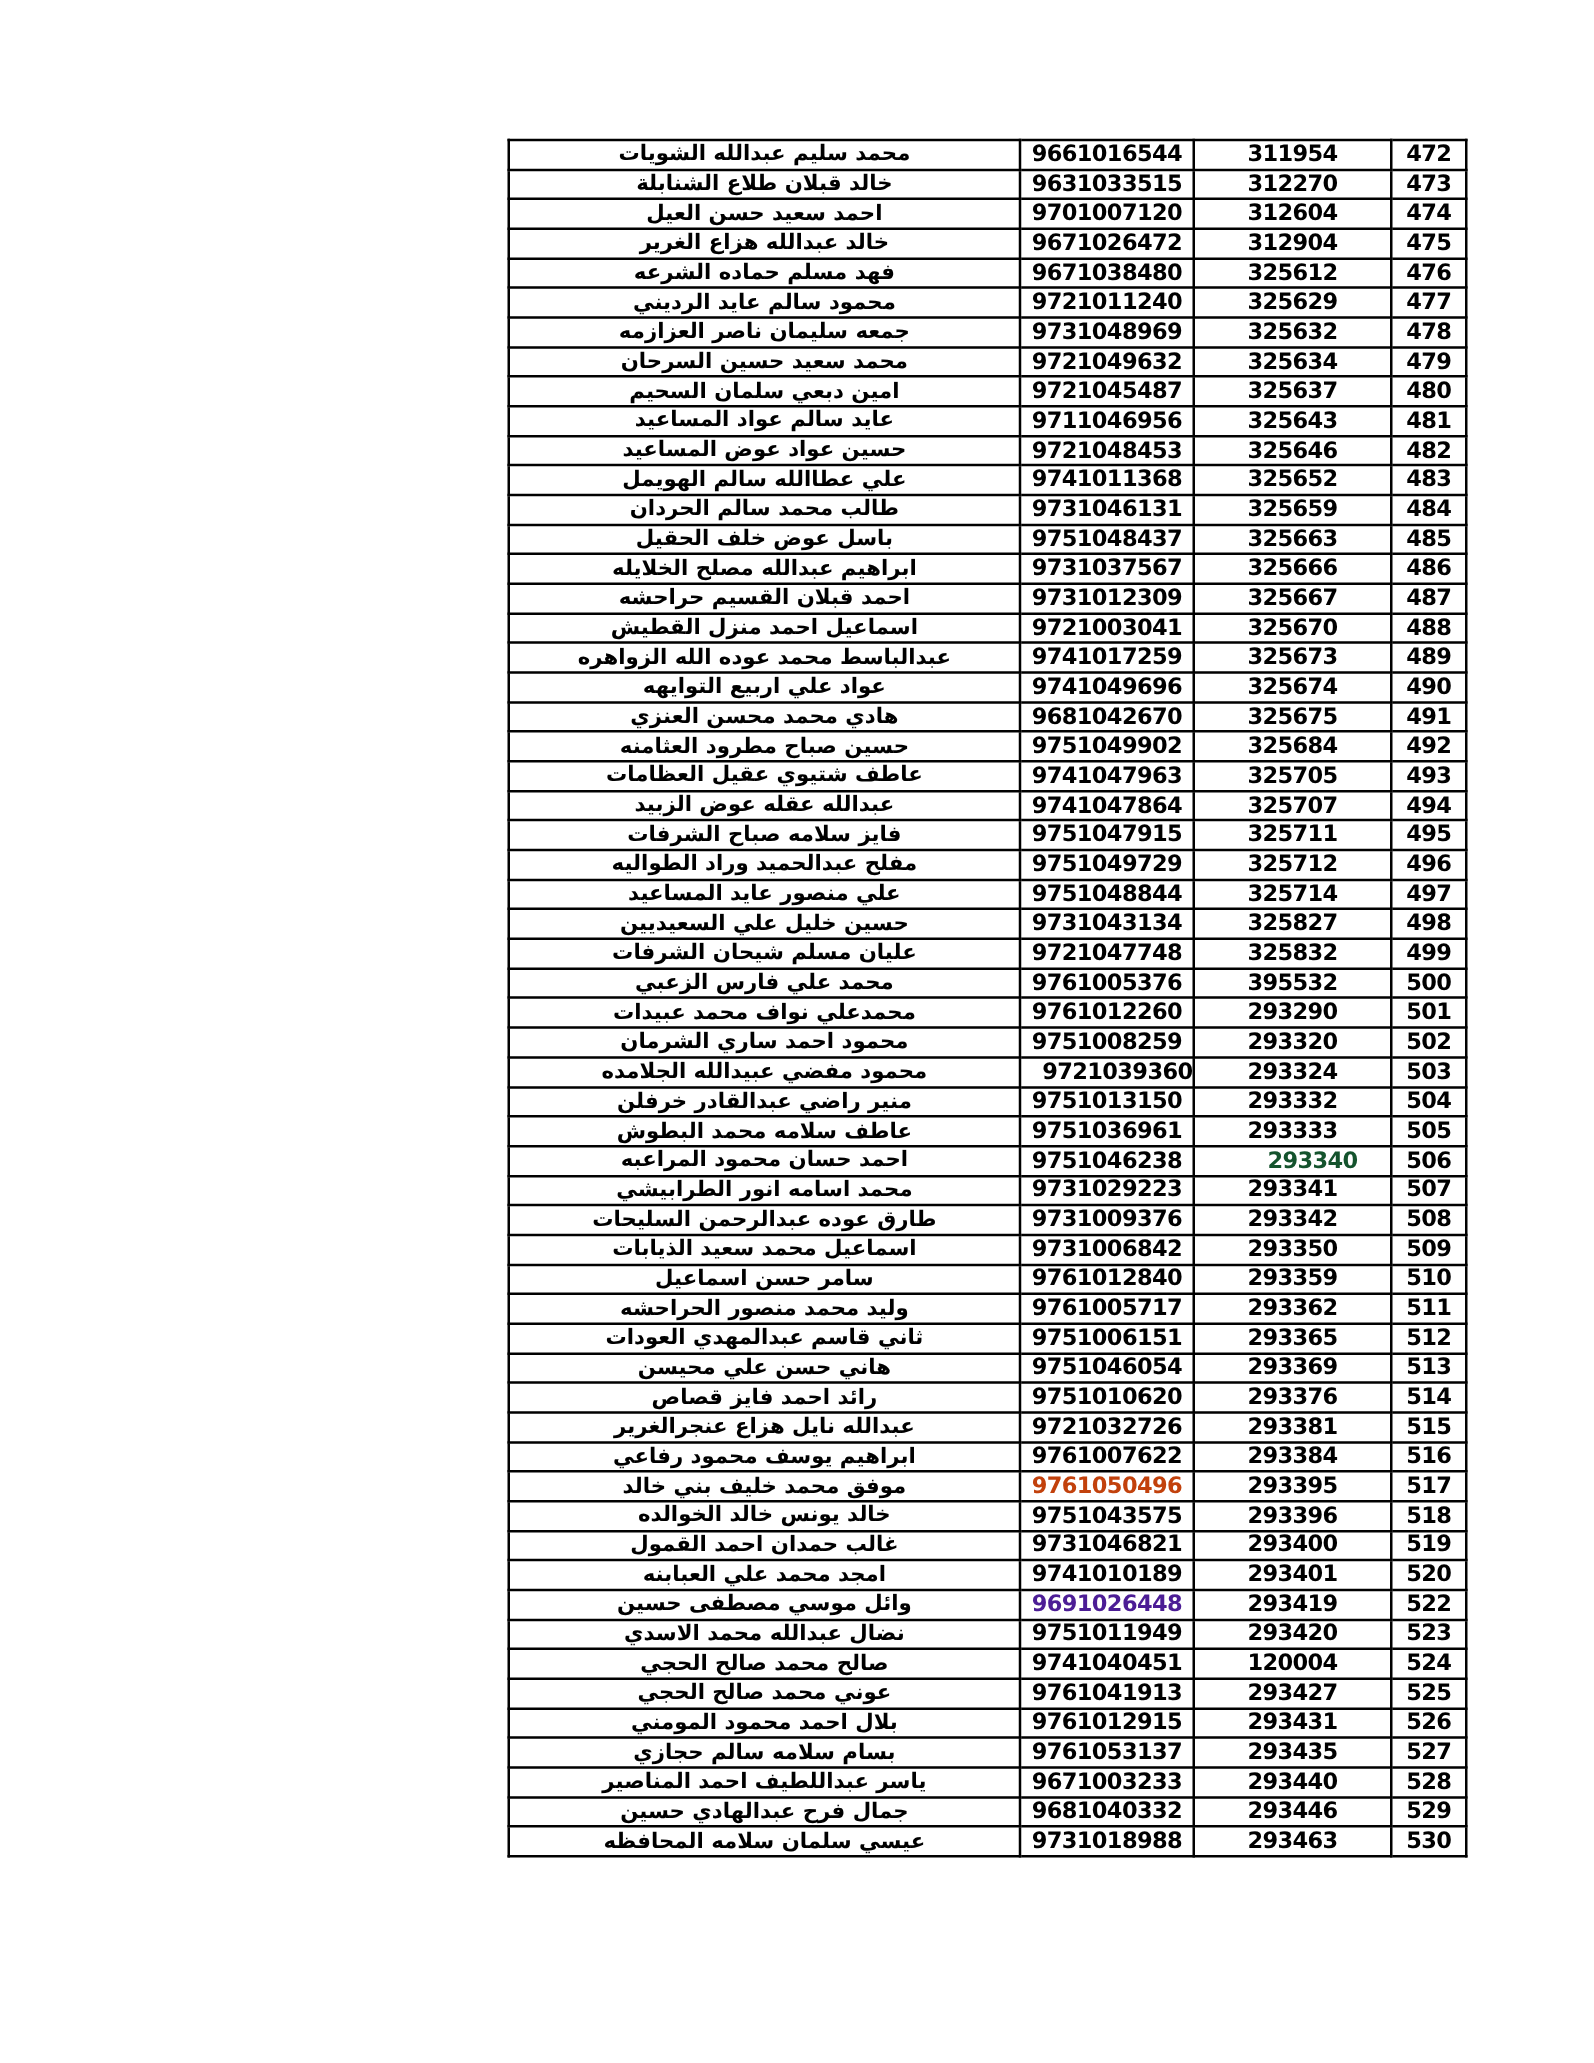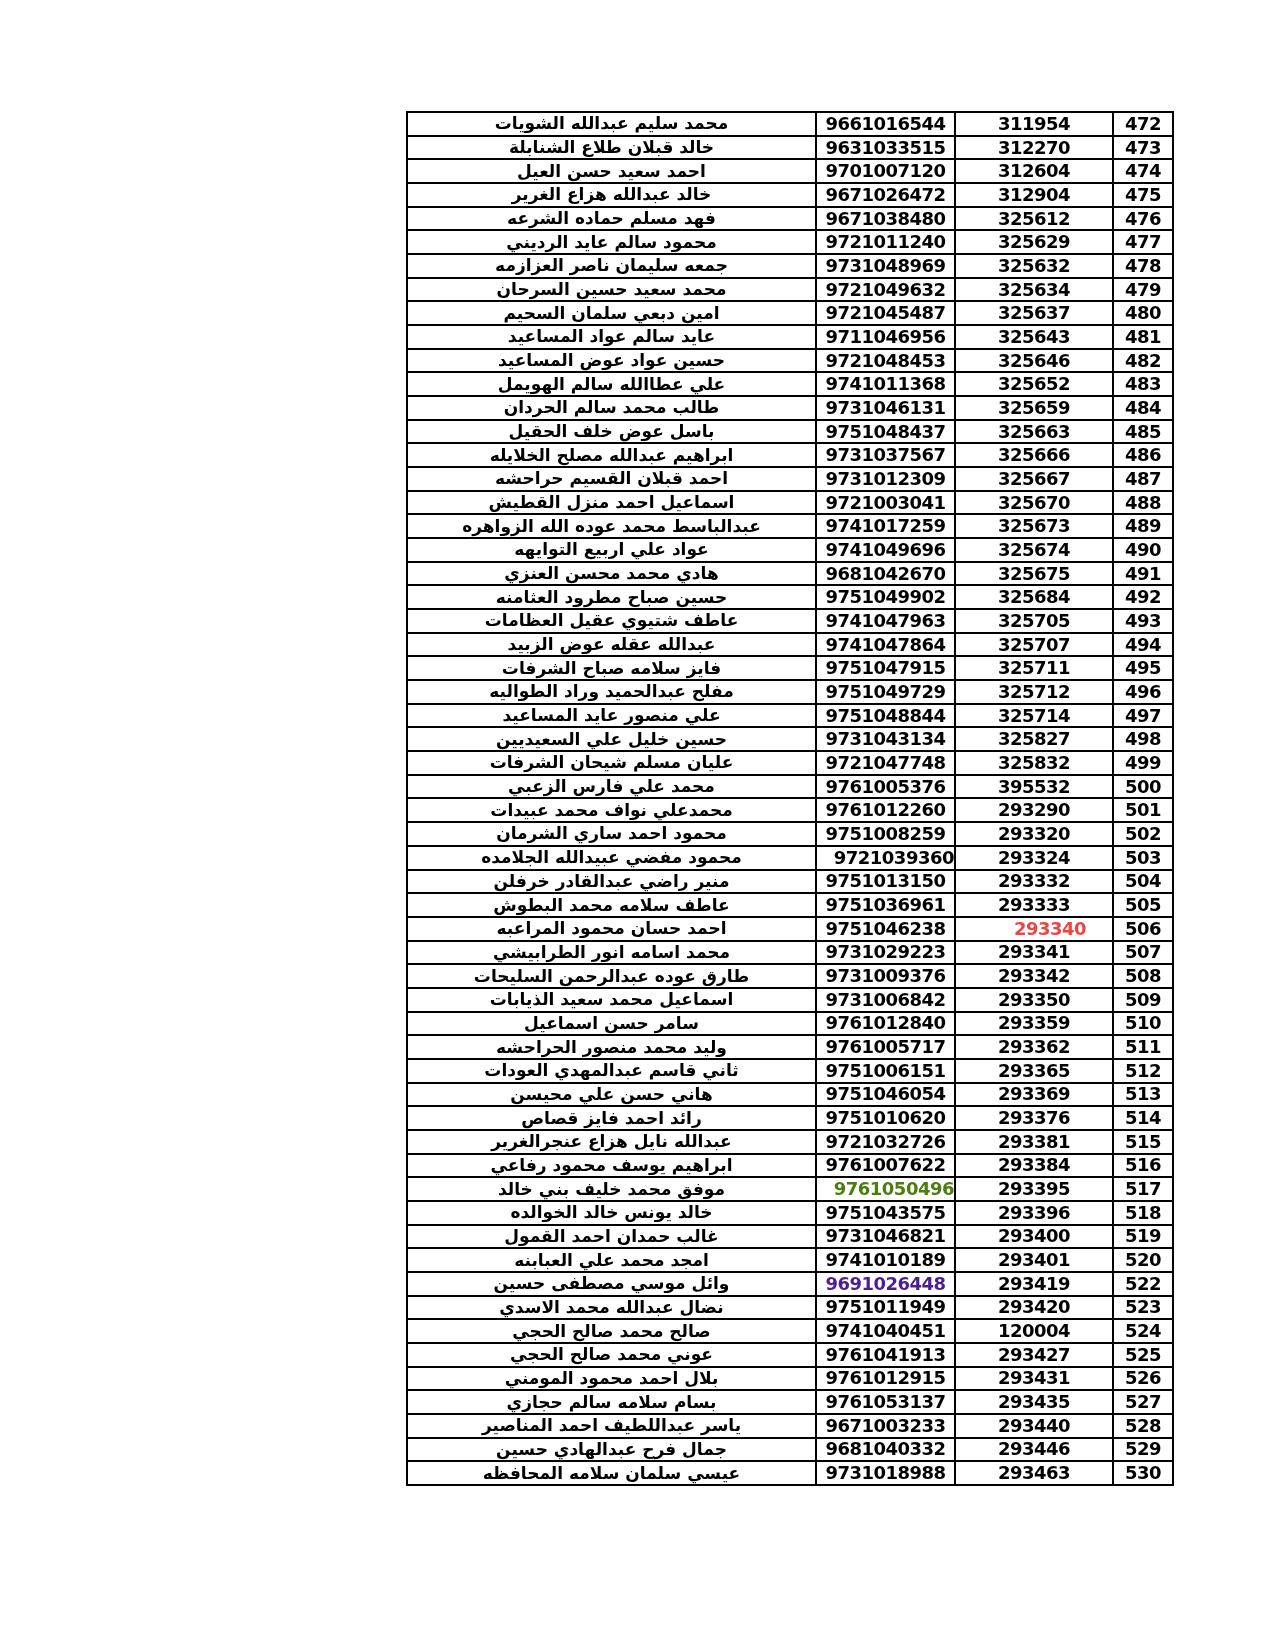--- a/index.html
+++ b/index.html
@@ -301,21 +301,21 @@
   <tr>
     <td class="name-cell" style="color: rgb(0, 0, 0); border-color: rgb(0, 0, 0);">عاطف سلامه محمد البطوش</td>
     <td class="nid-cell" style="color: rgb(0, 0, 0); border-color: rgb(0, 0, 0);">9751036961</td>
     <td class="num-cell" style="color: rgb(0, 0, 0); border-color: rgb(0, 0, 0);">293333</td>
     <td class="serial-cell" style="color: rgb(0, 0, 0); border-color: rgb(0, 0, 0);">505</td>
   </tr>
 
   <tr>
     <td class="name-cell" style="color: rgb(0, 0, 0); border-color: rgb(0, 0, 0);">احمد حسان محمود المراعبه</td>
     <td class="nid-cell" style="color: rgb(0, 0, 0); border-color: rgb(0, 0, 0);">9751046238</td>
-    <td class="num-cell" style="color: #ef4444; border-color: rgb(0, 0, 0); padding-left: 32px;">293340</td>
+    <td class="num-cell" style="color: #14532d; border-color: rgb(0, 0, 0); padding-left: 32px;">293340</td>
     <td class="serial-cell" style="color: rgb(0, 0, 0); border-color: rgb(0, 0, 0);">506</td>
   </tr>
 
   <tr>
     <td class="name-cell" style="color: rgb(0, 0, 0); border-color: rgb(0, 0, 0);">محمد اسامه انور الطرابيشي</td>
     <td class="nid-cell" style="color: rgb(0, 0, 0); border-color: rgb(0, 0, 0);">9731029223</td>
     <td class="num-cell" style="color: rgb(0, 0, 0); border-color: rgb(0, 0, 0);">293341</td>
     <td class="serial-cell" style="color: rgb(0, 0, 0); border-color: rgb(0, 0, 0);">507</td>
   </tr>
 
@@ -377,21 +377,21 @@
 
   <tr>
     <td class="name-cell" style="color: rgb(0, 0, 0); border-color: rgb(0, 0, 0);">ابراهيم يوسف محمود رفاعي</td>
     <td class="nid-cell" style="color: rgb(0, 0, 0); border-color: rgb(0, 0, 0);">9761007622</td>
     <td class="num-cell" style="color: rgb(0, 0, 0); border-color: rgb(0, 0, 0);">293384</td>
     <td class="serial-cell" style="color: rgb(0, 0, 0); border-color: rgb(0, 0, 0);">516</td>
   </tr>
 
   <tr>
     <td class="name-cell" style="color: rgb(0, 0, 0); border-color: rgb(0, 0, 0);">موفق محمد خليف بني خالد</td>
-    <td class="nid-cell" style="color: #4d7c0f; border-color: rgb(0, 0, 0); text-align: right;">9761050496</td>
+    <td class="nid-cell" style="color: #c2410c; border-color: rgb(0, 0, 0);">9761050496</td>
     <td class="num-cell" style="color: rgb(0, 0, 0); border-color: rgb(0, 0, 0);">293395</td>
     <td class="serial-cell" style="color: rgb(0, 0, 0); border-color: rgb(0, 0, 0);">517</td>
   </tr>
 
   <tr>
     <td class="name-cell" style="color: rgb(0, 0, 0); border-color: rgb(0, 0, 0);">خالد يونس خالد الخوالده</td>
     <td class="nid-cell" style="color: rgb(0, 0, 0); border-color: rgb(0, 0, 0);">9751043575</td>
     <td class="num-cell" style="color: rgb(0, 0, 0); border-color: rgb(0, 0, 0);">293396</td>
     <td class="serial-cell" style="color: rgb(0, 0, 0); border-color: rgb(0, 0, 0);">518</td>
   </tr>

